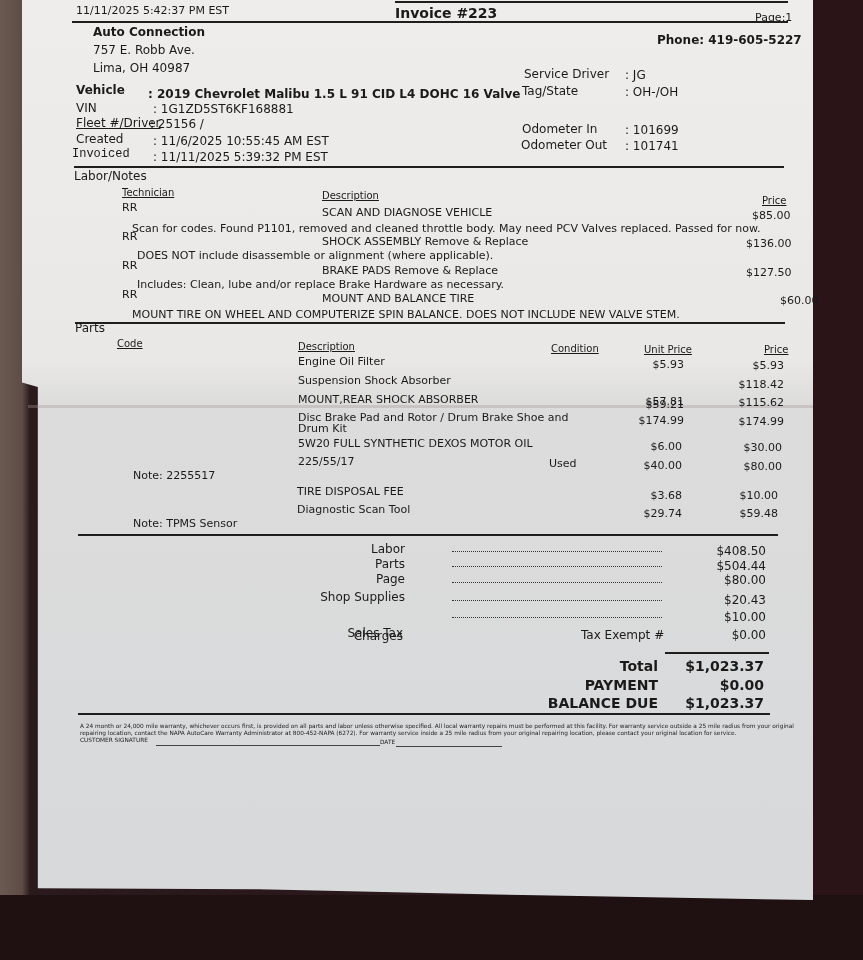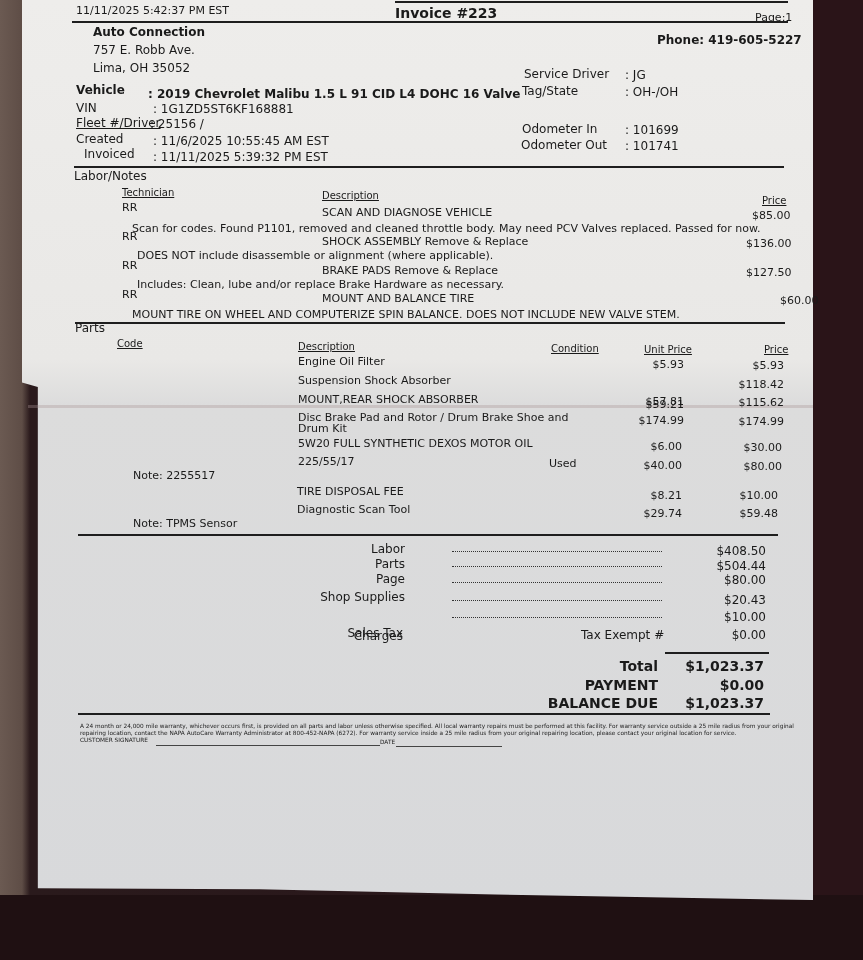--- a/index.html
+++ b/index.html
@@ -37,32 +37,32 @@
 <div class="fold"></div>
 
 <div class="abs f11" style="left:76px;top:4px;">11/11/2025 5:42:37 PM EST</div>
 <div class="abs b" style="left:395px;top:5px;font-size:14px;">Invoice #223</div>
 <div class="abs f11" style="left:755px;top:11px;">Page:1</div>
 <div class="line" style="left:72px;top:21px;width:716px;"></div>
 <div class="line" style="left:395px;top:1px;width:393px;height:1.5px;"></div>
 
 <div class="abs b f12" style="left:93px;top:25px;">Auto Connection</div>
 <div class="abs f12" style="left:93px;top:43px;">757 E. Robb Ave.</div>
-<div class="abs f12" style="left:93px;top:61px;">Lima, OH 35052</div>
+<div class="abs f12" style="left:93px;top:61px;">Lima, OH 40987</div>
 <div class="abs b f12" style="left:657px;top:33px;">Phone: 419-605-5227</div>
 
 <div class="abs b f12" style="left:76px;top:83px;">Vehicle</div>
 <div class="abs b f12" style="left:148px;top:87px;">: 2019 Chevrolet Malibu 1.5 L 91 CID L4 DOHC 16 Valve</div>
 <div class="abs f12" style="left:76px;top:101px;">VIN</div>
 <div class="abs f12" style="left:153px;top:102px;">: 1G1ZD5ST6KF168881</div>
 <div class="abs f12" style="left:76px;top:116px;text-decoration:underline;">Fleet #/Driver</div>
 <div class="abs f12" style="left:150px;top:117px;">: 25156 /</div>
 <div class="abs f12" style="left:76px;top:132px;">Created</div>
 <div class="abs f12" style="left:153px;top:134px;">: 11/6/2025 10:55:45 AM EST</div>
-<div class="abs f12" style="left:84px;top:147px;">Invoiced</div>
+<div class="abs f12" style="left:72px;top:147px;font-family:Liberation Mono, monospace;">Invoiced</div>
 <div class="abs f12" style="left:153px;top:150px;">: 11/11/2025 5:39:32 PM EST</div>
 
 <div class="abs f12" style="left:524px;top:67px;">Service Driver</div>
 <div class="abs f12" style="left:625px;top:68px;">: JG</div>
 <div class="abs f12" style="left:522px;top:84px;">Tag/State</div>
 <div class="abs f12" style="left:625px;top:85px;">: OH-/OH</div>
 <div class="abs f12" style="left:522px;top:122px;">Odometer In</div>
 <div class="abs f12" style="left:625px;top:123px;">: 101699</div>
 <div class="abs f12" style="left:521px;top:138px;">Odometer Out</div>
 <div class="abs f12" style="left:625px;top:139px;">: 101741</div>
@@ -122,21 +122,21 @@
 <div class="abs f11 r" style="left:612px;top:440px;width:70px;">$6.00</div>
 <div class="abs f11 r" style="left:712px;top:441px;width:70px;">$30.00</div>
 
 <div class="abs f11" style="left:298px;top:455px;">225/55/17</div>
 <div class="abs f11" style="left:549px;top:457px;">Used</div>
 <div class="abs f11 r" style="left:612px;top:459px;width:70px;">$40.00</div>
 <div class="abs f11 r" style="left:712px;top:460px;width:70px;">$80.00</div>
 <div class="abs f11" style="left:133px;top:469px;">Note: 2255517</div>
 
 <div class="abs f11" style="left:297px;top:485px;">TIRE DISPOSAL FEE</div>
-<div class="abs f11 r" style="left:612px;top:489px;width:70px;">$8.21</div>
+<div class="abs f11 r" style="left:612px;top:489px;width:70px;">$3.68</div>
 <div class="abs f11 r" style="left:708px;top:489px;width:70px;">$10.00</div>
 
 <div class="abs f11" style="left:297px;top:503px;">Diagnostic Scan Tool</div>
 <div class="abs f11 r" style="left:612px;top:507px;width:70px;">$29.74</div>
 <div class="abs f11 r" style="left:708px;top:507px;width:70px;">$59.48</div>
 <div class="abs f11" style="left:133px;top:517px;">Note: TPMS Sensor</div>
 <div class="line" style="left:78px;top:534px;width:700px;"></div>
 
 <div class="abs f12 r" style="left:305px;top:542px;width:100px;">Labor</div>
 <div class="dots" style="left:452px;top:551px;width:210px;"></div>

